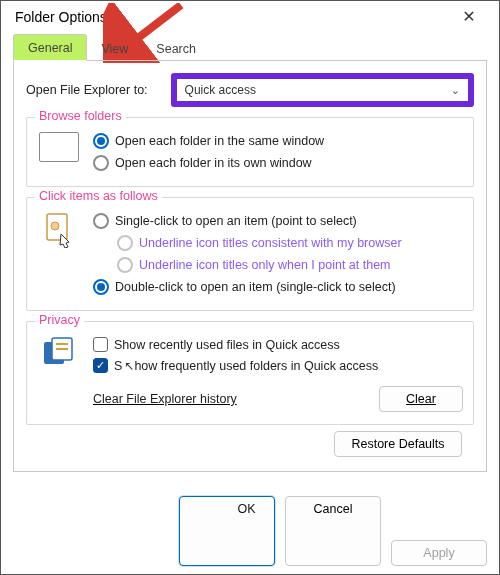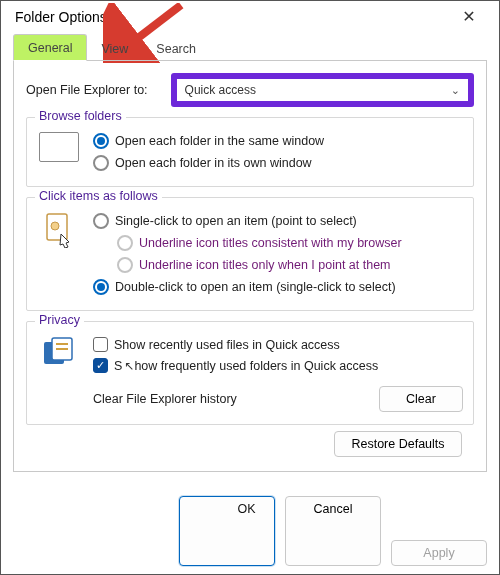--- a/index.html
+++ b/index.html
@@ -93,21 +93,21 @@
     padding: 12px 10px 12px 10px;
     position: relative;
   }
   .group-title {
     position: absolute;
     top: -9px;
     left: 8px;
     background: #fff;
     padding: 0 4px;
     font-size: 12.5px;
-    color: #4c1d95;
+    color: #ec4899;
   }
   .group-body {
     display: flex;
     gap: 12px;
     align-items: flex-start;
   }
   .group-icon {
     width: 44px;
     display: flex;
     justify-content: center;
@@ -115,21 +115,21 @@
   }
   .options { flex: 1; }
   .opt {
     display: flex;
     align-items: center;
     gap: 6px;
     padding: 3px 0;
     color: #222;
     font-size: 12.5px;
   }
-  .opt.sub { padding-left: 24px; color: #701a75; }
+  .opt.sub { padding-left: 24px; color: #8b5cf6; }
   .radio {
     width: 16px; height: 16px;
     border: 2px solid #8a8a8a;
     border-radius: 50%;
     display: inline-flex;
     align-items: center;
     justify-content: center;
     flex-shrink: 0;
   }
   .radio.selected { border-color: #0067c0; }
@@ -175,20 +175,21 @@
     padding-left: 39px;
   }
   .btn.disabled { color: #a0a0a0; margin-top: 44px; }
   .btn.wide { min-width: 128px; }
   .group .clear-row {
     display: flex;
     align-items: center;
     justify-content: space-between;
     margin-top: 10px;
     padding-left: 0;
+    text-decoration: underline;
   }
   .footer-row {
     display: flex;
     justify-content: flex-end;
     margin: 6px 12px 0 12px;
   }
   .bottom-bar {
     display: flex;
     justify-content: flex-end;
     gap: 10px;

